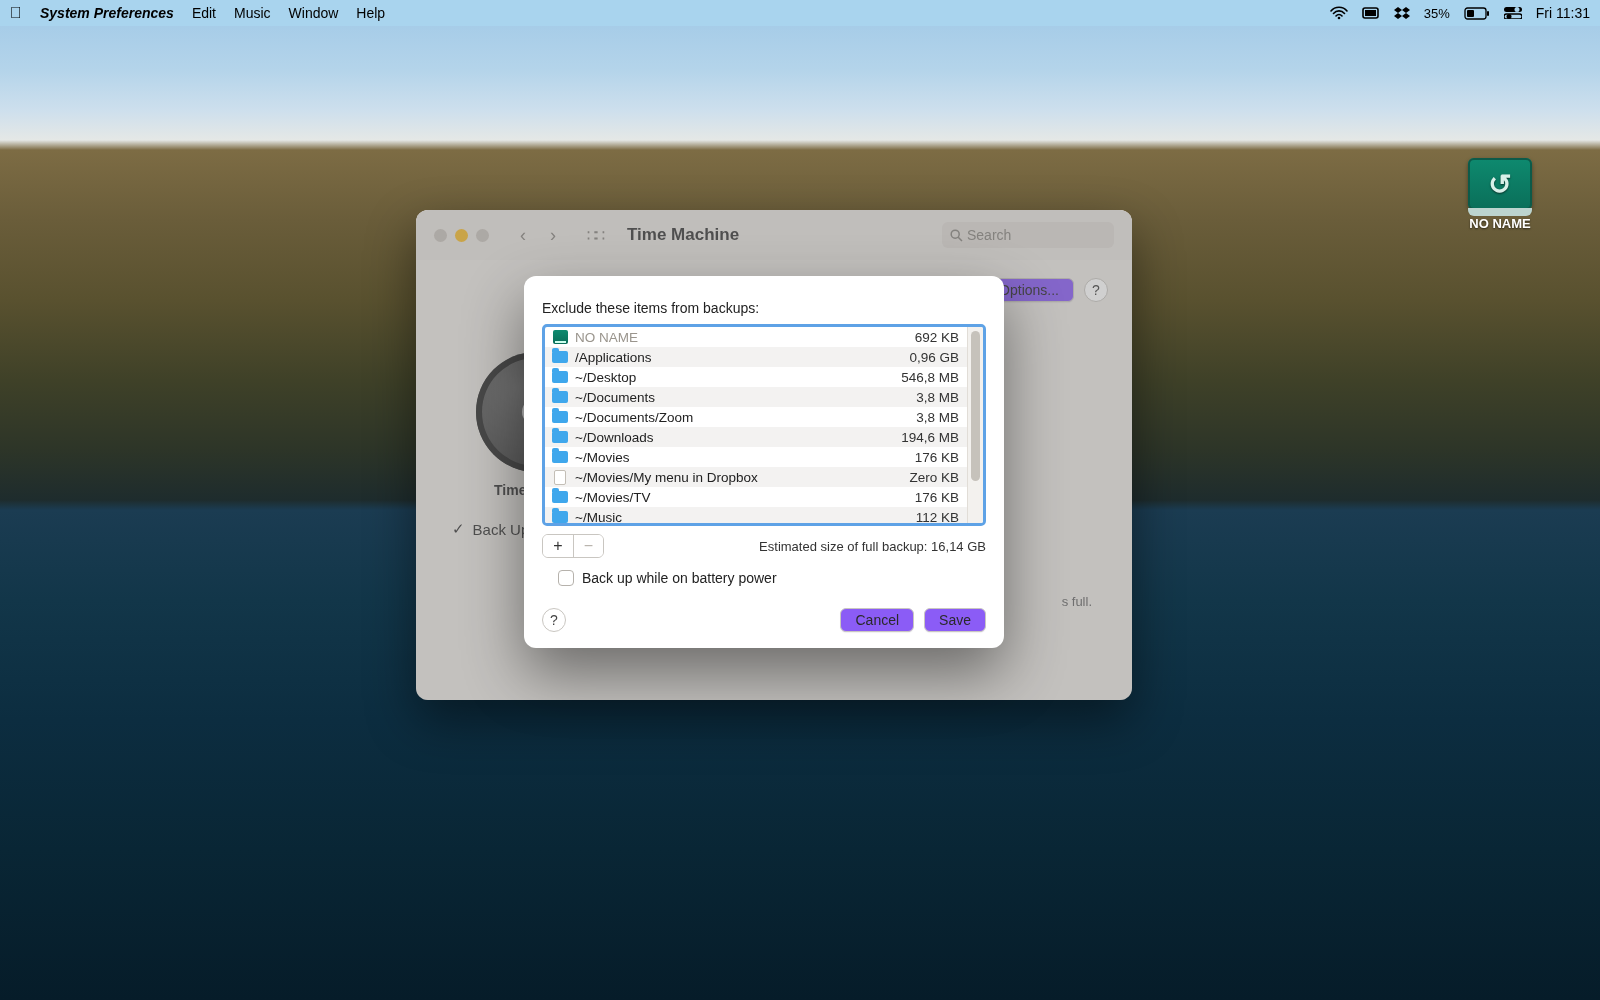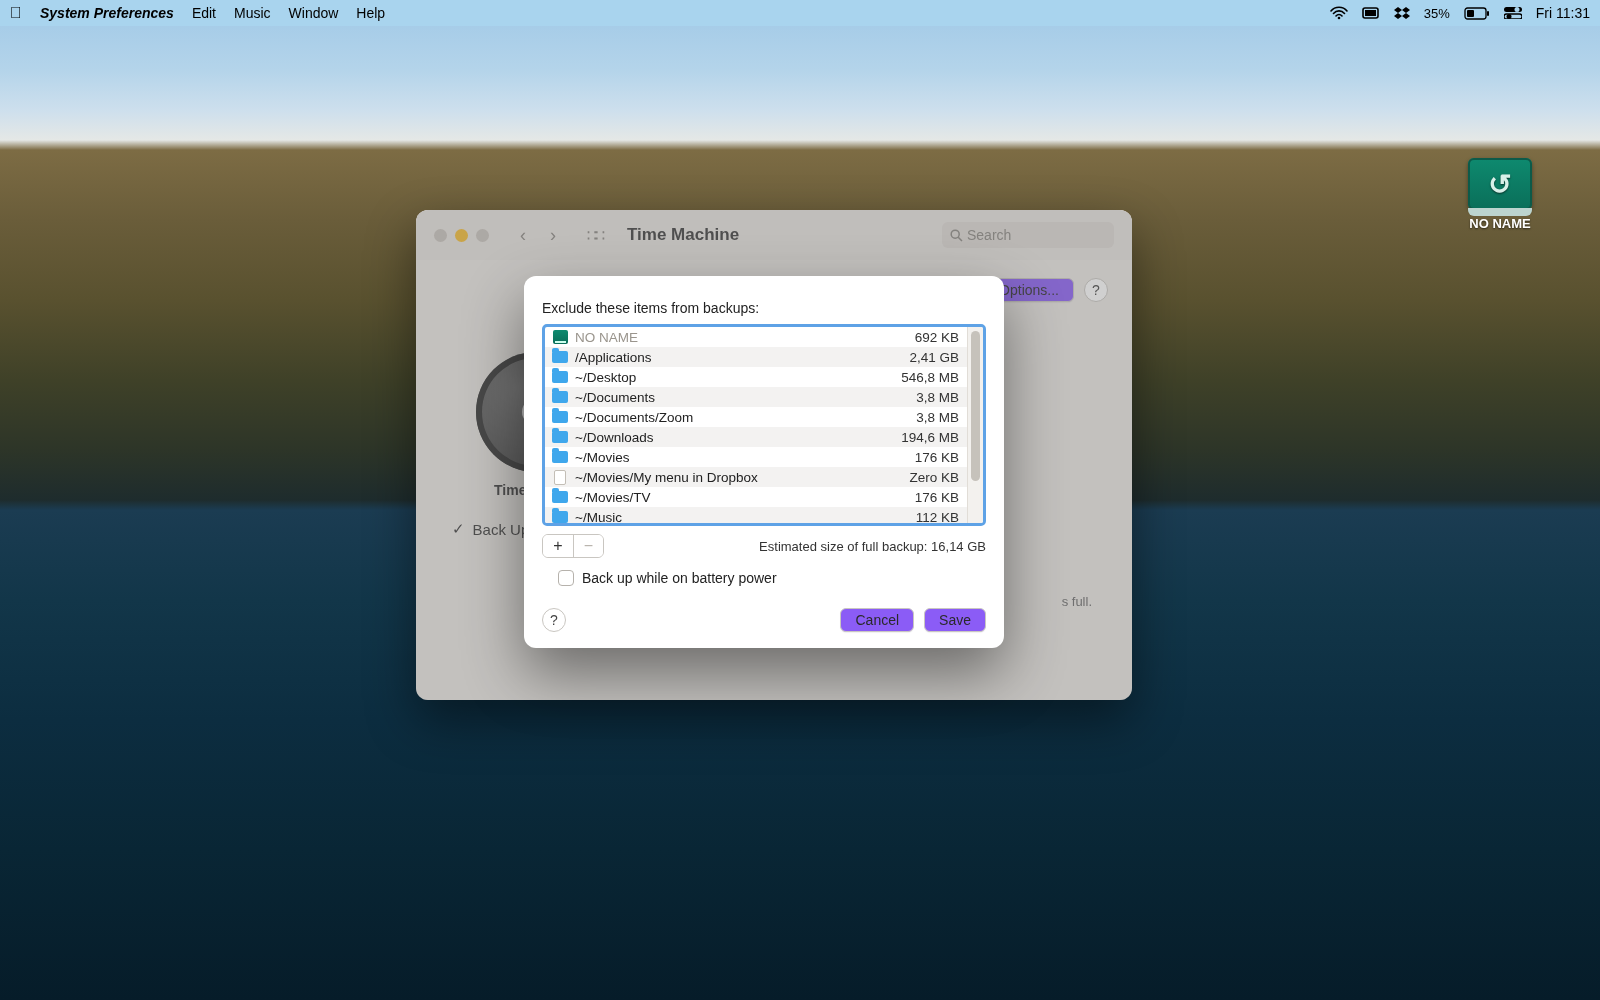--- a/index.html
+++ b/index.html
@@ -261,21 +261,21 @@
               <span class="disk-ico"></span>
             </span>
             <span class="path">NO NAME</span>
             <span class="size">692 KB</span>
           </div>
           <div class="exclude-row">
             <span class="ico">
               <span class="folder-ico"></span>
             </span>
             <span class="path">/Applications</span>
-            <span class="size">2,41 GB</span>
+            <span class="size">0,96 GB</span>
           </div>
           <div class="exclude-row">
             <span class="ico">
               <span class="folder-ico"></span>
             </span>
             <span class="path">~/Desktop</span>
             <span class="size">546,8 MB</span>
           </div>
           <div class="exclude-row">
             <span class="ico">

